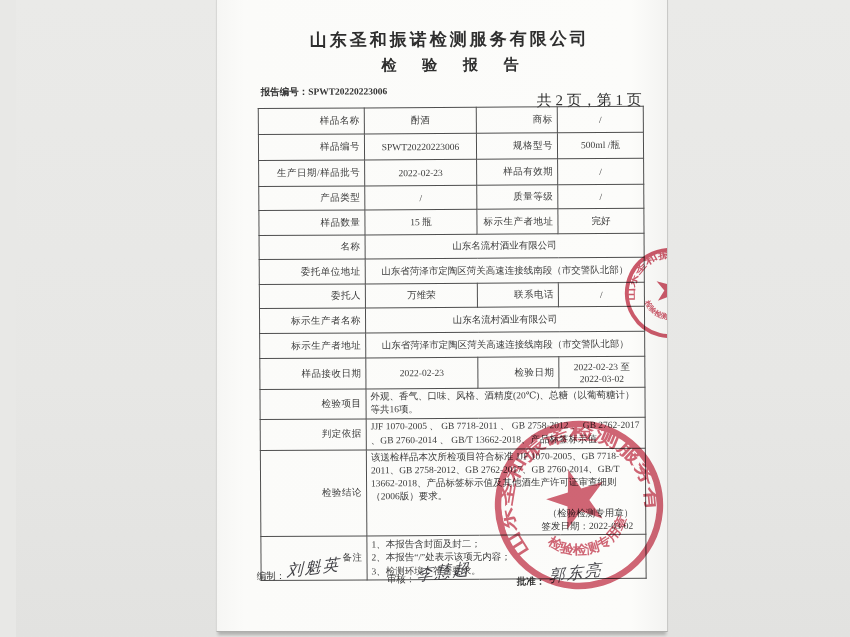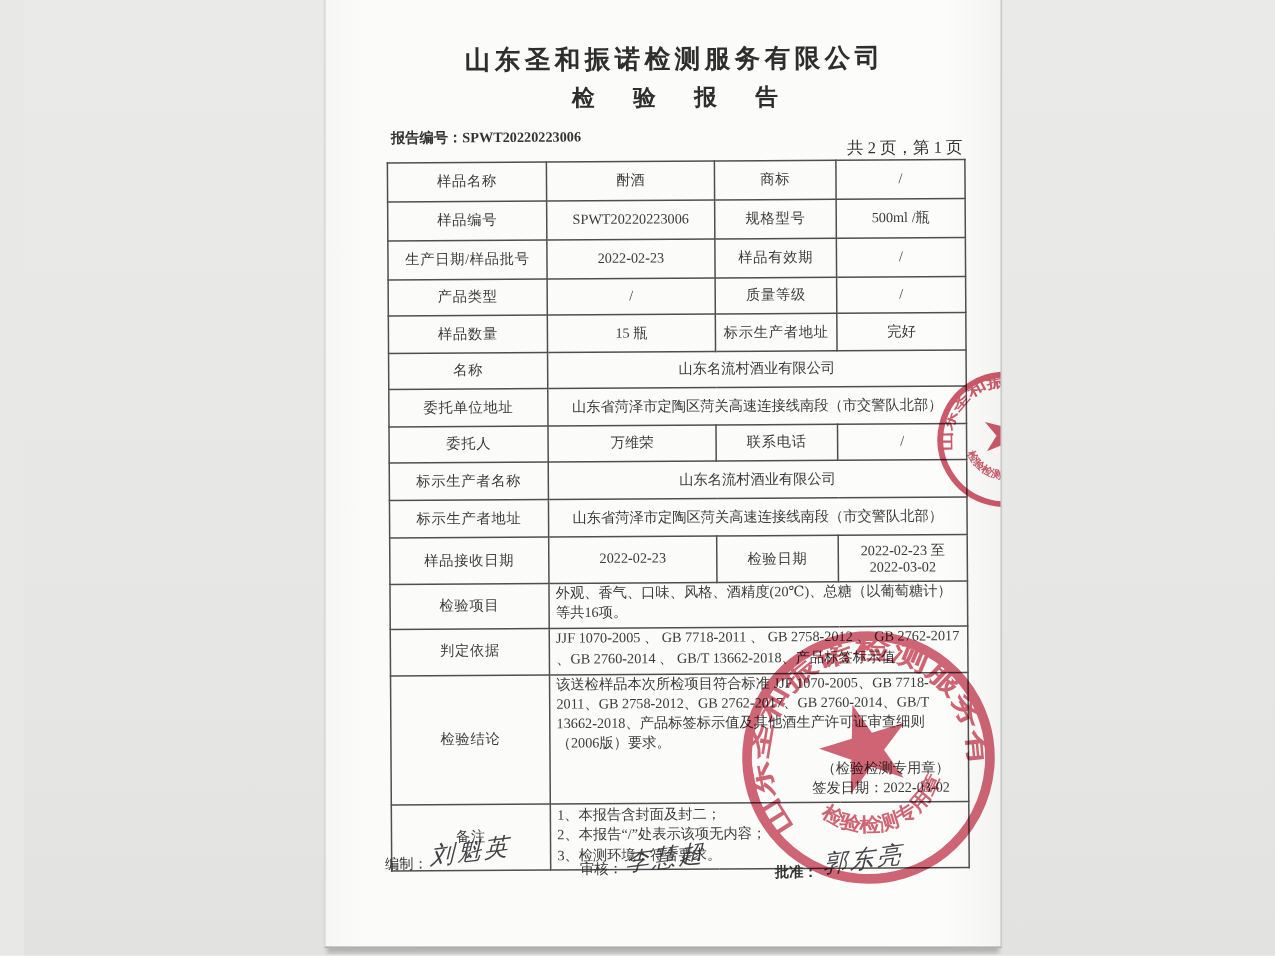--- a/index.html
+++ b/index.html
@@ -23,32 +23,32 @@
   .tilt { position:absolute; inset:0; transform:rotate(-0.35deg); }
   .company-title {
     position:absolute; top:36px; left:42px; width:385px;
     text-align:center; font-size:17px; font-weight:bold; letter-spacing:3px; color:#2e2e2e;
   }
   .report-title {
     position:absolute; top:64px; left:42px; width:385px;
     text-align:center; font-size:15px; font-weight:bold; letter-spacing:11px; text-indent:11px; color:#2e2e2e;
   }
   .report-no { position:absolute; top:93px; left:45px; font-size:9.5px; font-weight:bold; color:#333; }
-  .pagination { position:absolute; top:100px; right:24px; font-size:11px; color:#333; }
+  .pagination { position:absolute; top:100px; right:24px; font-size:15px; color:#333; }
   table.report {
     position:absolute; top:115px; left:42px; width:385px;
     border-collapse:collapse; table-layout:fixed;
   }
   table.report td {
     border:1px solid #4f4f4f;
     font-size:9.5px; color:#3b3b3b;
     padding:1px 4px; vertical-align:middle;
     overflow:hidden;
   }
-  td.lbl { text-align:center; letter-spacing:0.5px; }
+  td.lbl { text-align:right; letter-spacing:0.5px; }
   td.val { text-align:center; }
   td.txt { text-align:left; line-height:1.4; padding:2px 7px; }
   .pre { white-space:pre-line; }
   .concl-note { text-align:right; margin-top:4px; padding-right:8px; }
   .concl-date { text-align:right; padding-right:8px; }
   .sign-label { position:absolute; font-size:9.5px; color:#333; }
   .sig {
     position:absolute; font-size:16px; color:#2e2e34;
     font-style:italic; letter-spacing:2px;
     transform:rotate(-7deg) skewX(-8deg);

